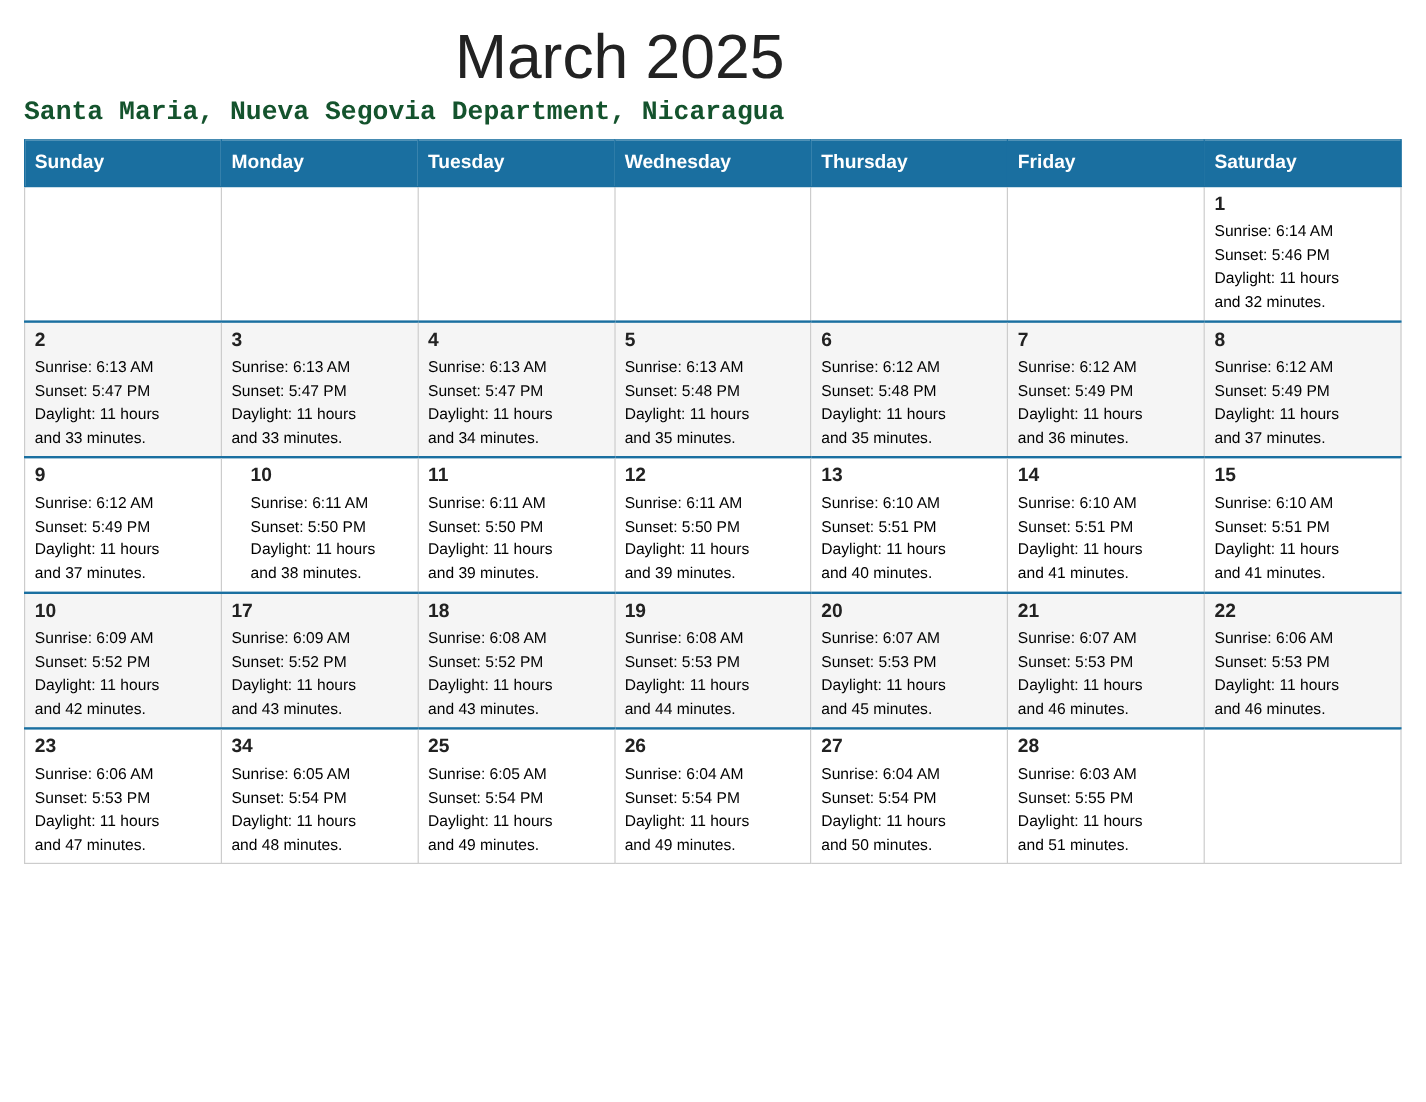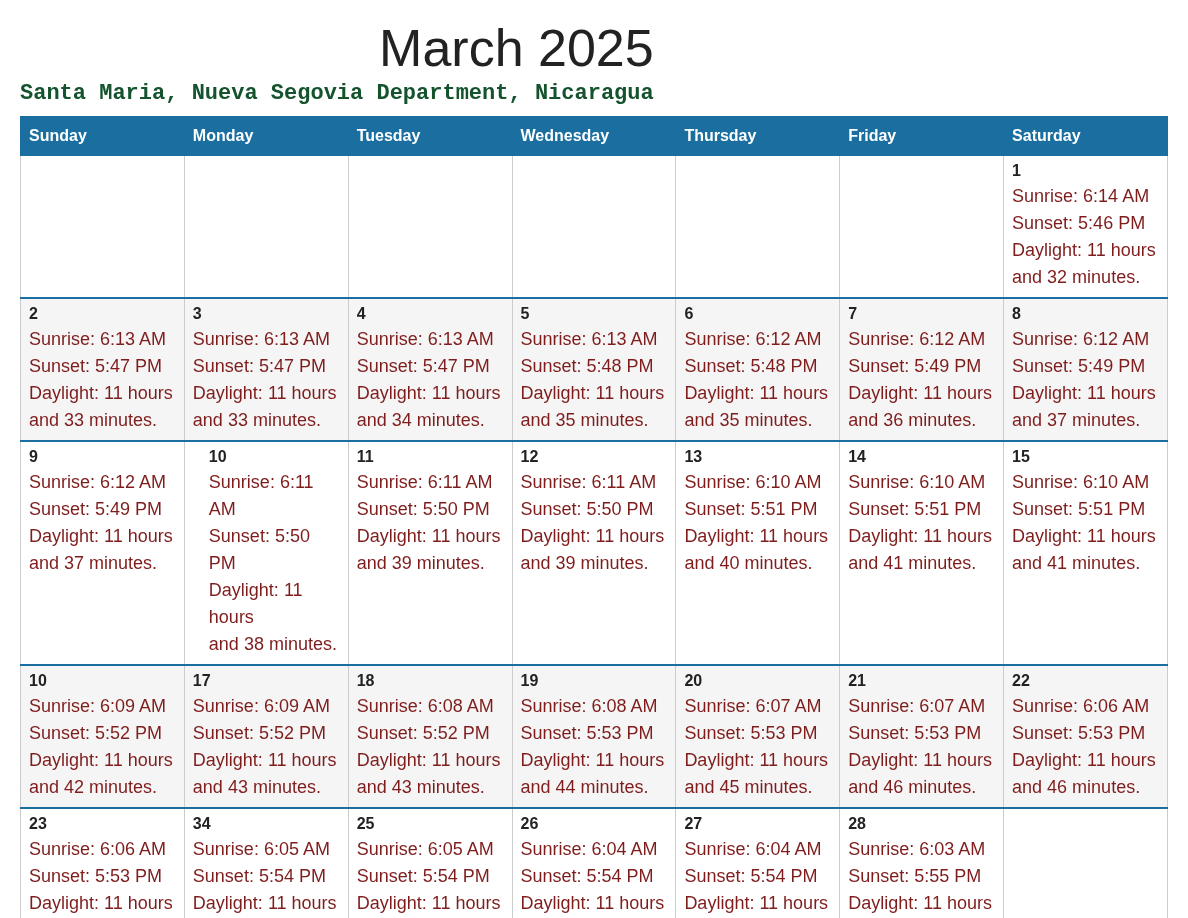--- a/index.html
+++ b/index.html
@@ -81,23 +81,23 @@
       background: #f5f5f5;
     }
     .day-number {
       font-size: 16px;
       font-weight: bold;
       color: #222;
       display: block;
       margin-bottom: 3px;
     }
     .day-info {
-      font-size: 18px;
+      font-size: 13px;
       line-height: 1.5;
-      color: #7f1d1d;
+      color: #000000;
     }
     .row-even td {
       background: #f5f9fc;
     }
     .row-odd td {
       background: #fff;
     }
   </style>
 </head>
 <body>

